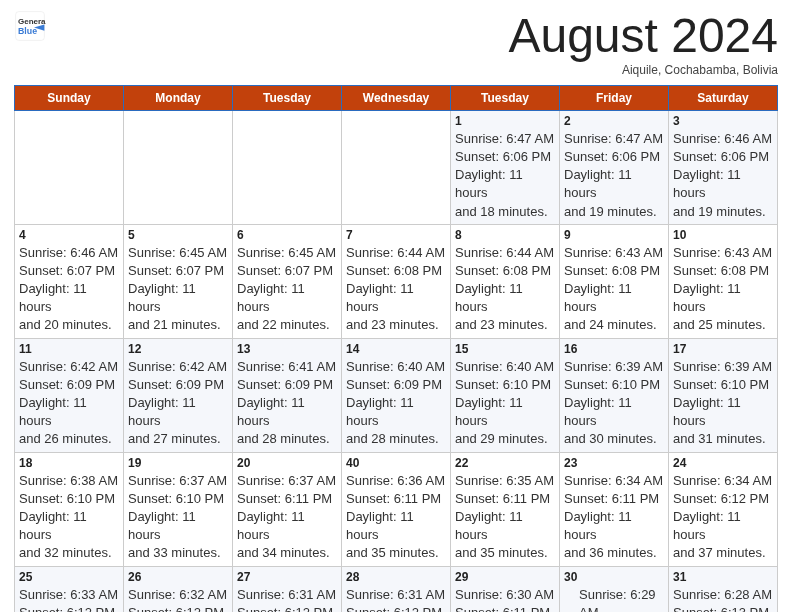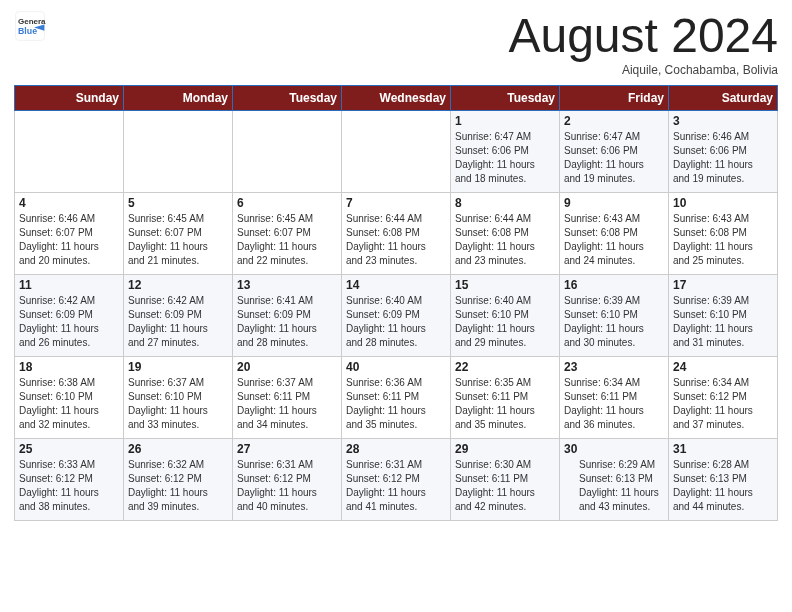--- a/index.html
+++ b/index.html
@@ -45,26 +45,26 @@
       font-weight: normal;
       color: #444;
       text-align: right;
     }
     .calendar {
       width: 100%;
       border-collapse: collapse;
       table-layout: fixed;
     }
     .calendar thead th {
-      background: #7f1d1d;
+      background: #c2410c;
       color: #fff;
       font-size: 12px;
       font-weight: bold;
       padding: 5px 4px;
-      text-align: right;
+      text-align: center;
       border: 1px solid #2a6bbf;
     }
     .calendar tbody td {
       vertical-align: top;
       border: 1px solid #ccc;
       padding: 3px 4px;
       font-size: 10px;
       color: #333;
       height: 82px;
       background: #fff;
@@ -75,21 +75,21 @@
     .calendar tbody tr:nth-child(even) td {
       background: #fff;
     }
     .day-number {
       font-size: 12px;
       font-weight: bold;
       color: #222;
       margin-bottom: 2px;
     }
     .day-info {
-      font-size: 10px;
+      font-size: 13px;
       color: #333;
       line-height: 1.4;
     }
     .empty-cell {
       background: #fff !important;
     }
   </style>
 </head>
 <body>
 

